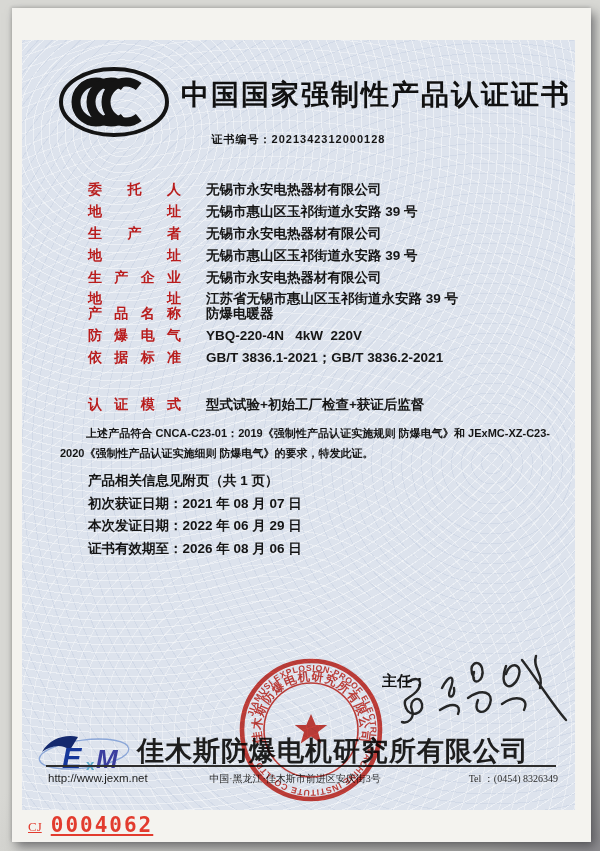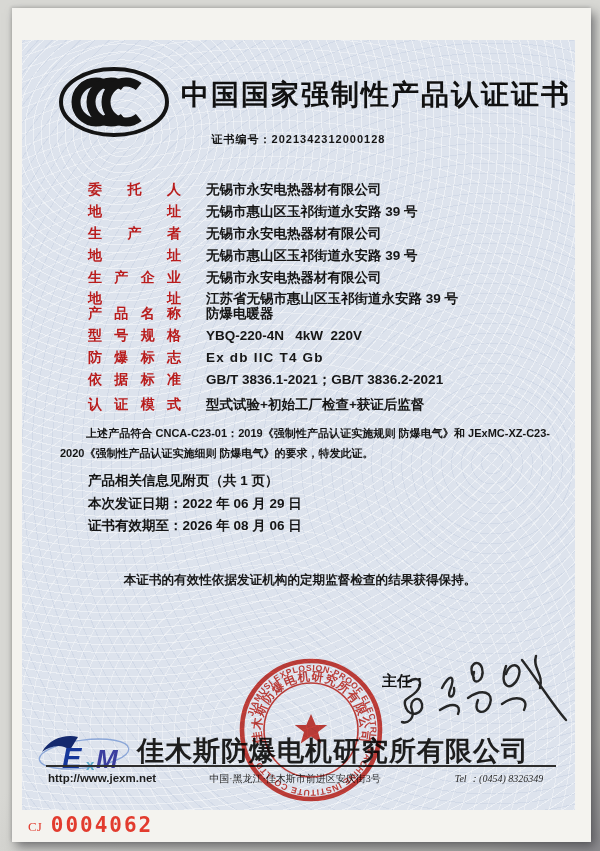--- a/index.html
+++ b/index.html
@@ -40,27 +40,27 @@
   .fvalue { padding-left:25px; font-weight:600; color:#161616; white-space:pre; }
   .mono-sp { letter-spacing:1.2px; }
   .statement { left:60px; top:423px; width:490px; font-size:11px; font-weight:600;
     line-height:20px; text-indent:26px; text-align:justify; color:#151515; }
   .infos { left:88px; top:470px; font-size:13.5px; font-weight:700; line-height:22.7px; color:#141414; }
   .note { left:40px; width:520px; text-align:center; font-size:12.6px; font-weight:600; color:#191919; }
   .sig-label { left:382px; top:672px; font-size:15px; font-weight:700; color:#111; }
   .org-name { left:137px; top:733px; font-size:27px; font-weight:700; letter-spacing:1px; color:#1d1d1d; }
   .foot-rule { left:46px; top:765px; width:510px; height:2px; background:#2e2e2e; }
   .foot { top:772px; font-size:10px; color:#2a2a2a; font-family:"Liberation Serif","DejaVu Serif",serif; }
-  .foot-web { left:48px; font-weight:700; font-size:11.5px; color:#1c1c1c;
+  .foot-web { left:48px; font-weight:400; font-size:11.5px; color:#1c1c1c;
     font-family:"Liberation Sans","DejaVu Sans",sans-serif;text-align:right; }
   .foot-addr { left:170px; width:250px; text-align:center; }
-  .foot-tel { left:440px; width:118px; text-align:center;font-style:italic; }
+  .foot-tel { left:440px; width:118px; text-align:right; }
   .stamp-wrap { left:237px; top:656px; width:148px; height:148px; mix-blend-mode:multiply; opacity:.88; }
   .serial { left:28px; top:813px; display:flex; align-items:flex-end; gap:9px;
-    color:#e23b2e; }
+    color:#e23b2e;text-decoration:underline; }
   .serial .pre { font-size:13px; font-family:"Liberation Serif","DejaVu Serif",serif; padding-bottom:2px; }
   .serial .num { font-size:21px; font-family:"DejaVu Sans Mono","Liberation Mono",monospace;
     letter-spacing:2px; font-weight:700; }
   .ccc-logo { left:56px; top:64px; }
   .jem-logo { left:36px; top:728px; }
   .sig-svg { left:394px; top:648px; }
 </style>
 </head>
 <body>
 
@@ -106,49 +106,45 @@
         <span class="fvalue">江苏省无锡市惠山区玉祁街道永安路 39 号</span>
       </div>
   </div>
 
   <div class="abs fields" style="top:305px;">
     <div class="frow">
         <span class="flabel">产品名称</span>
         <span class="fvalue">防爆电暖器</span>
       </div>
     <div class="frow">
-        <span class="flabel">型号规格</span>
+        <span class="flabel">防爆电气</span>
         <span class="fvalue">YBQ-220-4N   4kW  220V</span>
-      </div>
-    <div class="frow">
-        <span class="flabel">防爆标志</span>
-        <span class="fvalue mono-sp">Ex db IIC T4 Gb</span>
       </div>
     <div class="frow">
         <span class="flabel">依据标准</span>
         <span class="fvalue">GB/T 3836.1-2021；GB/T 3836.2-2021</span>
       </div>
   </div>
 
   <div class="abs fields" style="top:396px;">
     <div class="frow">
         <span class="flabel">认证模式</span>
         <span class="fvalue">型式试验+初始工厂检查+获证后监督</span>
       </div>
   </div>
 
   <div class="abs statement">上述产品符合 CNCA-C23-01：2019《强制性产品认证实施规则 防爆电气》和 JExMC-XZ-C23-2020《强制性产品认证实施细则 防爆电气》的要求，特发此证。</div>
 
   <div class="abs infos">
     <div>产品相关信息见附页（共 1 页）</div>
+    <div>初次获证日期：2021 年 08 月 07 日</div>
     <div>本次发证日期：2022 年 06 月 29 日</div>
     <div>证书有效期至：2026 年 08 月 06 日</div>
   </div>
 
-  <div class="abs note" style="top:572px;">本证书的有效性依据发证机构的定期监督检查的结果获得保持。</div>
 
   <div class="abs sig-label">主任：</div>
   <svg class="abs sig-svg" width="178" height="92" viewBox="0 0 178 92">
     <g fill="none" stroke="#161616" stroke-width="2.4" stroke-linecap="round" opacity=".92">
       <path d="M14,34 C26,26 30,36 22,44 C14,52 8,50 12,60 C16,70 30,66 28,56 C26,46 14,52 18,62 C21,70 14,76 8,74"></path>
       <path d="M48,40 C56,24 62,28 56,42 C52,52 62,50 60,40 M46,62 C58,54 68,56 64,66"></path>
       <path d="M80,24 C76,40 92,34 88,20 C85,10 72,16 80,30 M74,50 C88,40 100,44 96,56 C92,68 78,66 84,52"></path>
       <path d="M112,18 C104,40 118,44 124,30 C130,16 116,12 112,26 M108,56 C122,46 136,50 130,62"></path>
       <path d="M142,8 C138,20 150,26 146,40 M128,12 C142,30 158,56 172,72"></path>
     </g>

